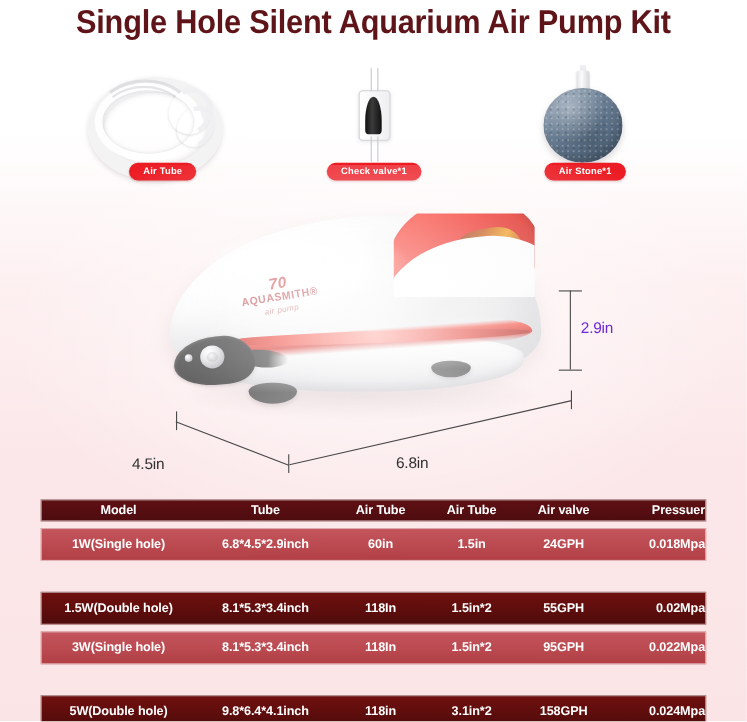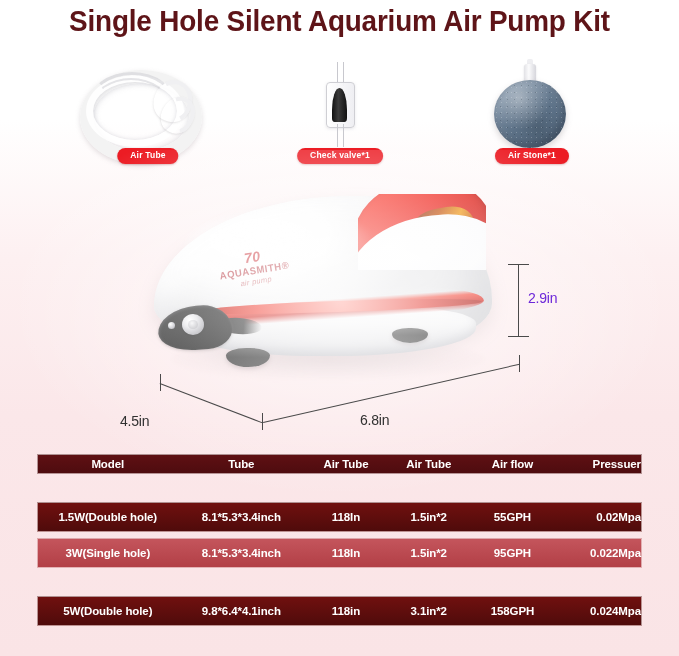--- a/index.html
+++ b/index.html
@@ -526,24 +526,32 @@
   <div class="dim-line" style="left:263px; top:422px; width:263px; transform:rotate(-12.8deg);"></div>
   <div class="dim-tick" style="left:519px; top:355px;"></div>
   <div class="dim-label" style="left:344px; top:412px;margin-left:16px;">6.8in</div>
 
   <div class="table">
     <div class="trow head">
       <div class="tcell c0">Model</div>
       <div class="tcell c1">Tube</div>
       <div class="tcell c2">Air Tube</div>
       <div class="tcell c3">Air Tube</div>
-      <div class="tcell c4">Air flow</div>
+      <div class="tcell c4">Air valve</div>
       <div class="tcell c5">Pressuer</div>
     </div>
 
+    <div class="trow light">
+      <div class="tcell c0">1W(Single hole)</div>
+      <div class="tcell c1">6.8*4.5*2.9inch</div>
+      <div class="tcell c2">60in</div>
+      <div class="tcell c3">1.5in</div>
+      <div class="tcell c4">24GPH</div>
+      <div class="tcell c5">0.018Mpa</div>
+    </div>
 
     <div class="trow dark">
       <div class="tcell c0">1.5W(Double hole)</div>
       <div class="tcell c1">8.1*5.3*3.4inch</div>
       <div class="tcell c2">118In</div>
       <div class="tcell c3">1.5in*2</div>
       <div class="tcell c4">55GPH</div>
       <div class="tcell c5">0.02Mpa</div>
     </div>
 

